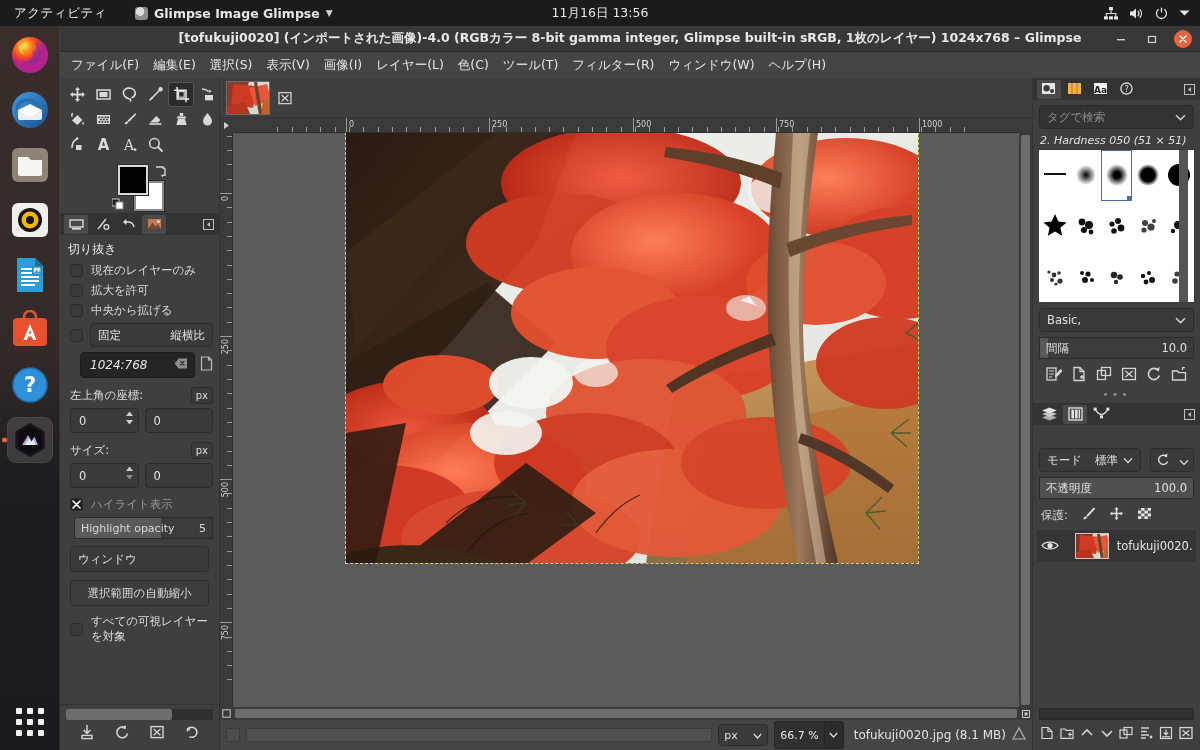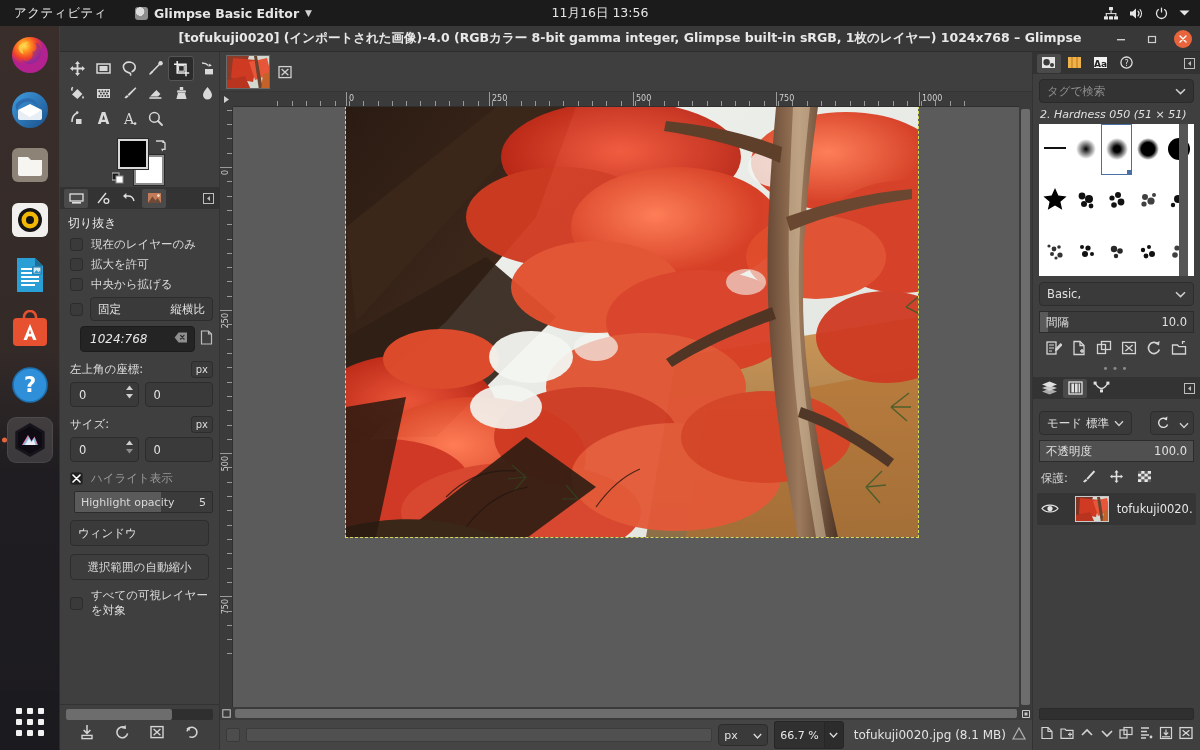--- a/index.html
+++ b/index.html
@@ -191,21 +191,21 @@
   .brushcell.sel { outline: 1px solid #4a6fa5; outline-offset: -1px; }
   .brushcell.sel::after { content: ""; position: absolute; right: 1px; bottom: 1px; width: 4px; height: 4px; background: #4a6fa5; }
   .brushscroll { position: absolute; right: 6px; top: 0; bottom: 0; width: 9px; background: #555; }
   .basiccombo { margin: 6px 6px 0 6px; }
   .spacingrow { margin: 5px 6px 0 6px; background: #3b3b3b; border: 1px solid #2c2c2c; height: 22px; display: flex; align-items: center; justify-content: space-between; padding: 0 6px; position: relative; overflow: hidden; color: #e0e0e0; font-size: 11.5px; }
   .spacingrow .fill { position: absolute; left: 0; top: 0; bottom: 0; width: 5%; background: #5a5a5a; }
   .spacingrow span { position: relative; z-index: 1; }
   .iconrow { display: flex; align-items: center; justify-content: space-around; padding: 7px 8px 3px 8px; }
   .grip { text-align: center; color: #888; font-size: 11px; letter-spacing: 3px; line-height: 8px; padding: 2px 0 4px 0; }
 
-  .moderow { display: flex; gap: 18px; margin: 12px 6px 0 6px; }
+  .moderow { display: flex; gap: 9px; margin: 23px 6px 0 6px; }
   .moderow .combo { flex: 1; }
   .modeside { width: 44px; background: #3a3a3a; border: 1px solid #2d2d2d; border-radius: 4px; height: 24px; display: flex; align-items: center; justify-content: space-around; }
   .opacityrow { margin: 5px 6px 0 6px; background: #3b3b3b; border: 1px solid #2c2c2c; height: 22px; display: flex; align-items: center; justify-content: space-between; padding: 0 6px; position: relative; overflow: hidden; color: #e0e0e0; font-size: 11.5px; }
   .opacityrow .fill { position: absolute; left: 0; top: 0; bottom: 0; width: 100%; background: #505050; }
   .opacityrow span { position: relative; z-index: 1; }
   .protectrow { display: flex; align-items: center; gap: 13px; margin: 7px 0 4px 8px; color: #d6d6d6; font-size: 11.5px; }
   .layerrow { display: flex; align-items: center; gap: 8px; margin: 2px 4px 0 4px; padding: 3px 4px; background: #353535; border-radius: 2px; }
   .layerthumb { width: 34px; height: 26px; border: 1px solid #c9c9c9; overflow: hidden; position: relative; }
   .layername { color: #e6e6e6; font-size: 11.5px; overflow: hidden; white-space: nowrap; }
   .layerspace { flex: 1; }
@@ -216,21 +216,21 @@
 </style>
 </head>
 <body>
 
 <div id="root">
 
   <div class="topbar">
     <div class="tb-activities">アクティビティ</div>
     <div class="tb-app">
       <span class="tb-appdot"></span>
-      <span>Glimpse Basic Editor</span>
+      <span>Glimpse Image Glimpse</span>
       <span class="tb-caret">▼</span>
     </div>
     <div class="tb-clock">11月16日  13:56</div>
     <div class="tb-right">
       <span>
         <svg width="14" height="13" viewBox="0 0 14 13">
             <g fill="#e6e6e6">
               <rect x="5" y="0" width="4" height="3.2" rx=".5"></rect>
               <rect x="0" y="9.3" width="4" height="3.2" rx=".5"></rect>
               <rect x="5" y="9.3" width="4" height="3.2" rx=".5"></rect>
@@ -376,20 +376,33 @@
             </svg>
         </span>
         <span class="wb close">
           <svg width="10" height="10" viewBox="0 0 10 10">
               <path d="M2 2 L8 8 M8 2 L2 8" stroke="#ffffff" stroke-width="1.4" stroke-linecap="round"></path>
             </svg>
         </span>
       </div>
     </div>
 
+    <div class="menubar">
+      <span>ファイル(F)</span>
+      <span>編集(E)</span>
+      <span>選択(S)</span>
+      <span>表示(V)</span>
+      <span>画像(I)</span>
+      <span>レイヤー(L)</span>
+      <span>色(C)</span>
+      <span>ツール(T)</span>
+      <span>フィルター(R)</span>
+      <span>ウィンドウ(W)</span>
+      <span>ヘルプ(H)</span>
+    </div>
 
     <div class="body">
 
       <div class="toolcol">
         <div class="toolgrid">
           <div class="tool">
             <svg width="17" height="17" viewBox="0 0 17 17">
                 <path d="M8.5 1 L11 4 H9.4 v3.6 H13 V6 l3 2.5 L13 11 V9.4 H9.4 V13 H11 l-2.5 3 L6 13 h1.6 V9.4 H4 V11 L1 8.5 4 6 v1.6 h3.6 V4 H6z" fill="#d9d9d9"></path>
               </svg>
           </div>

